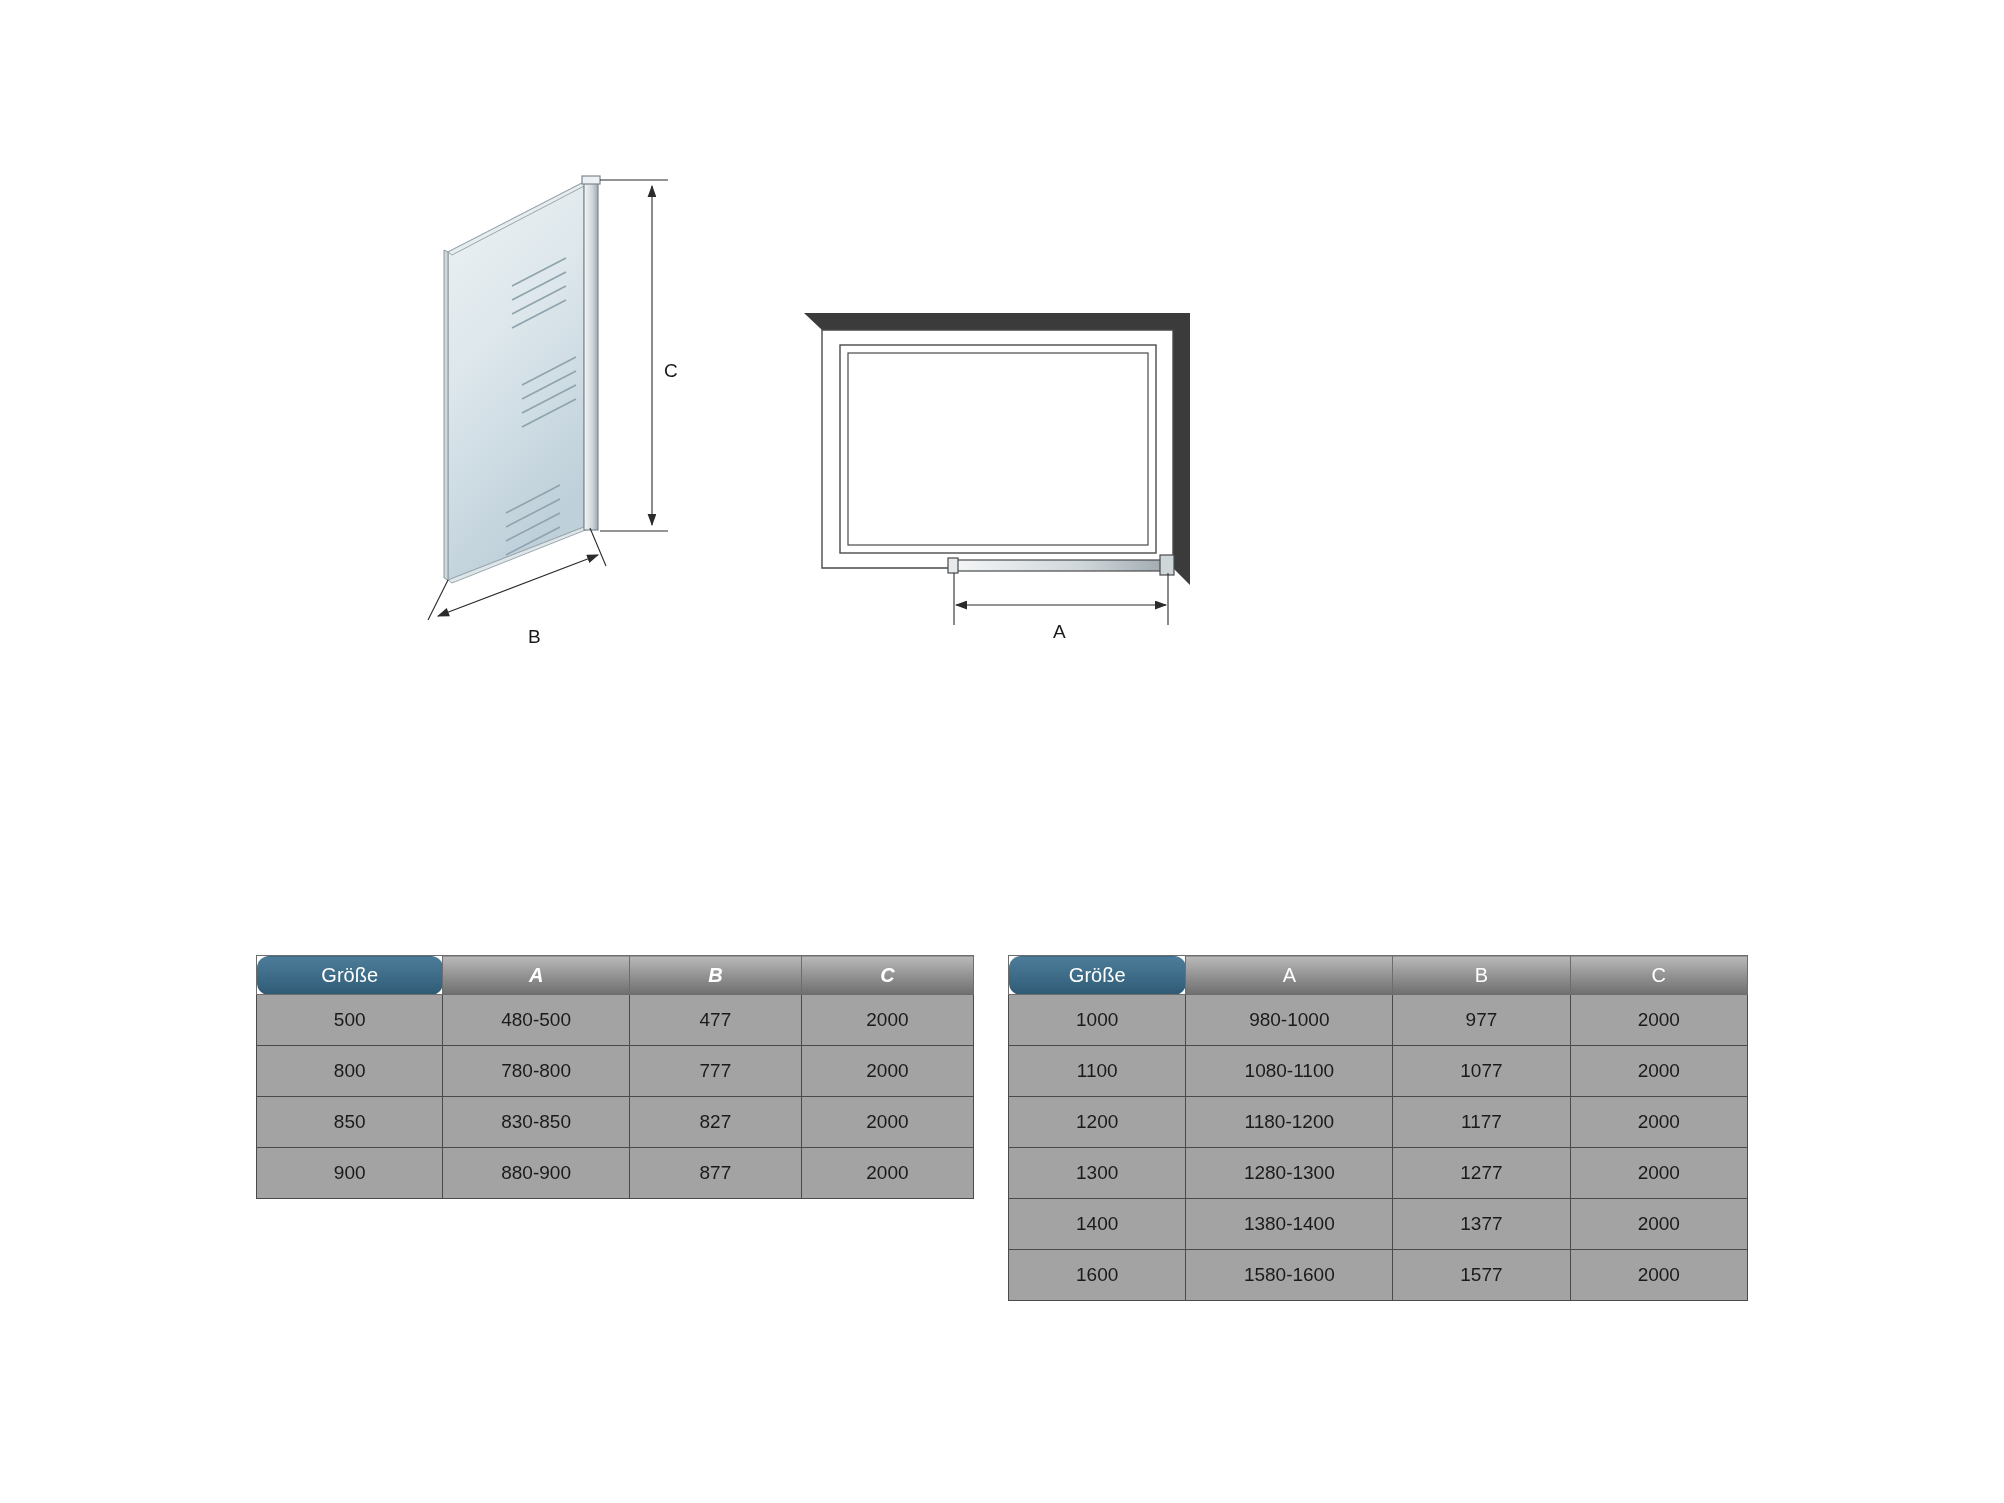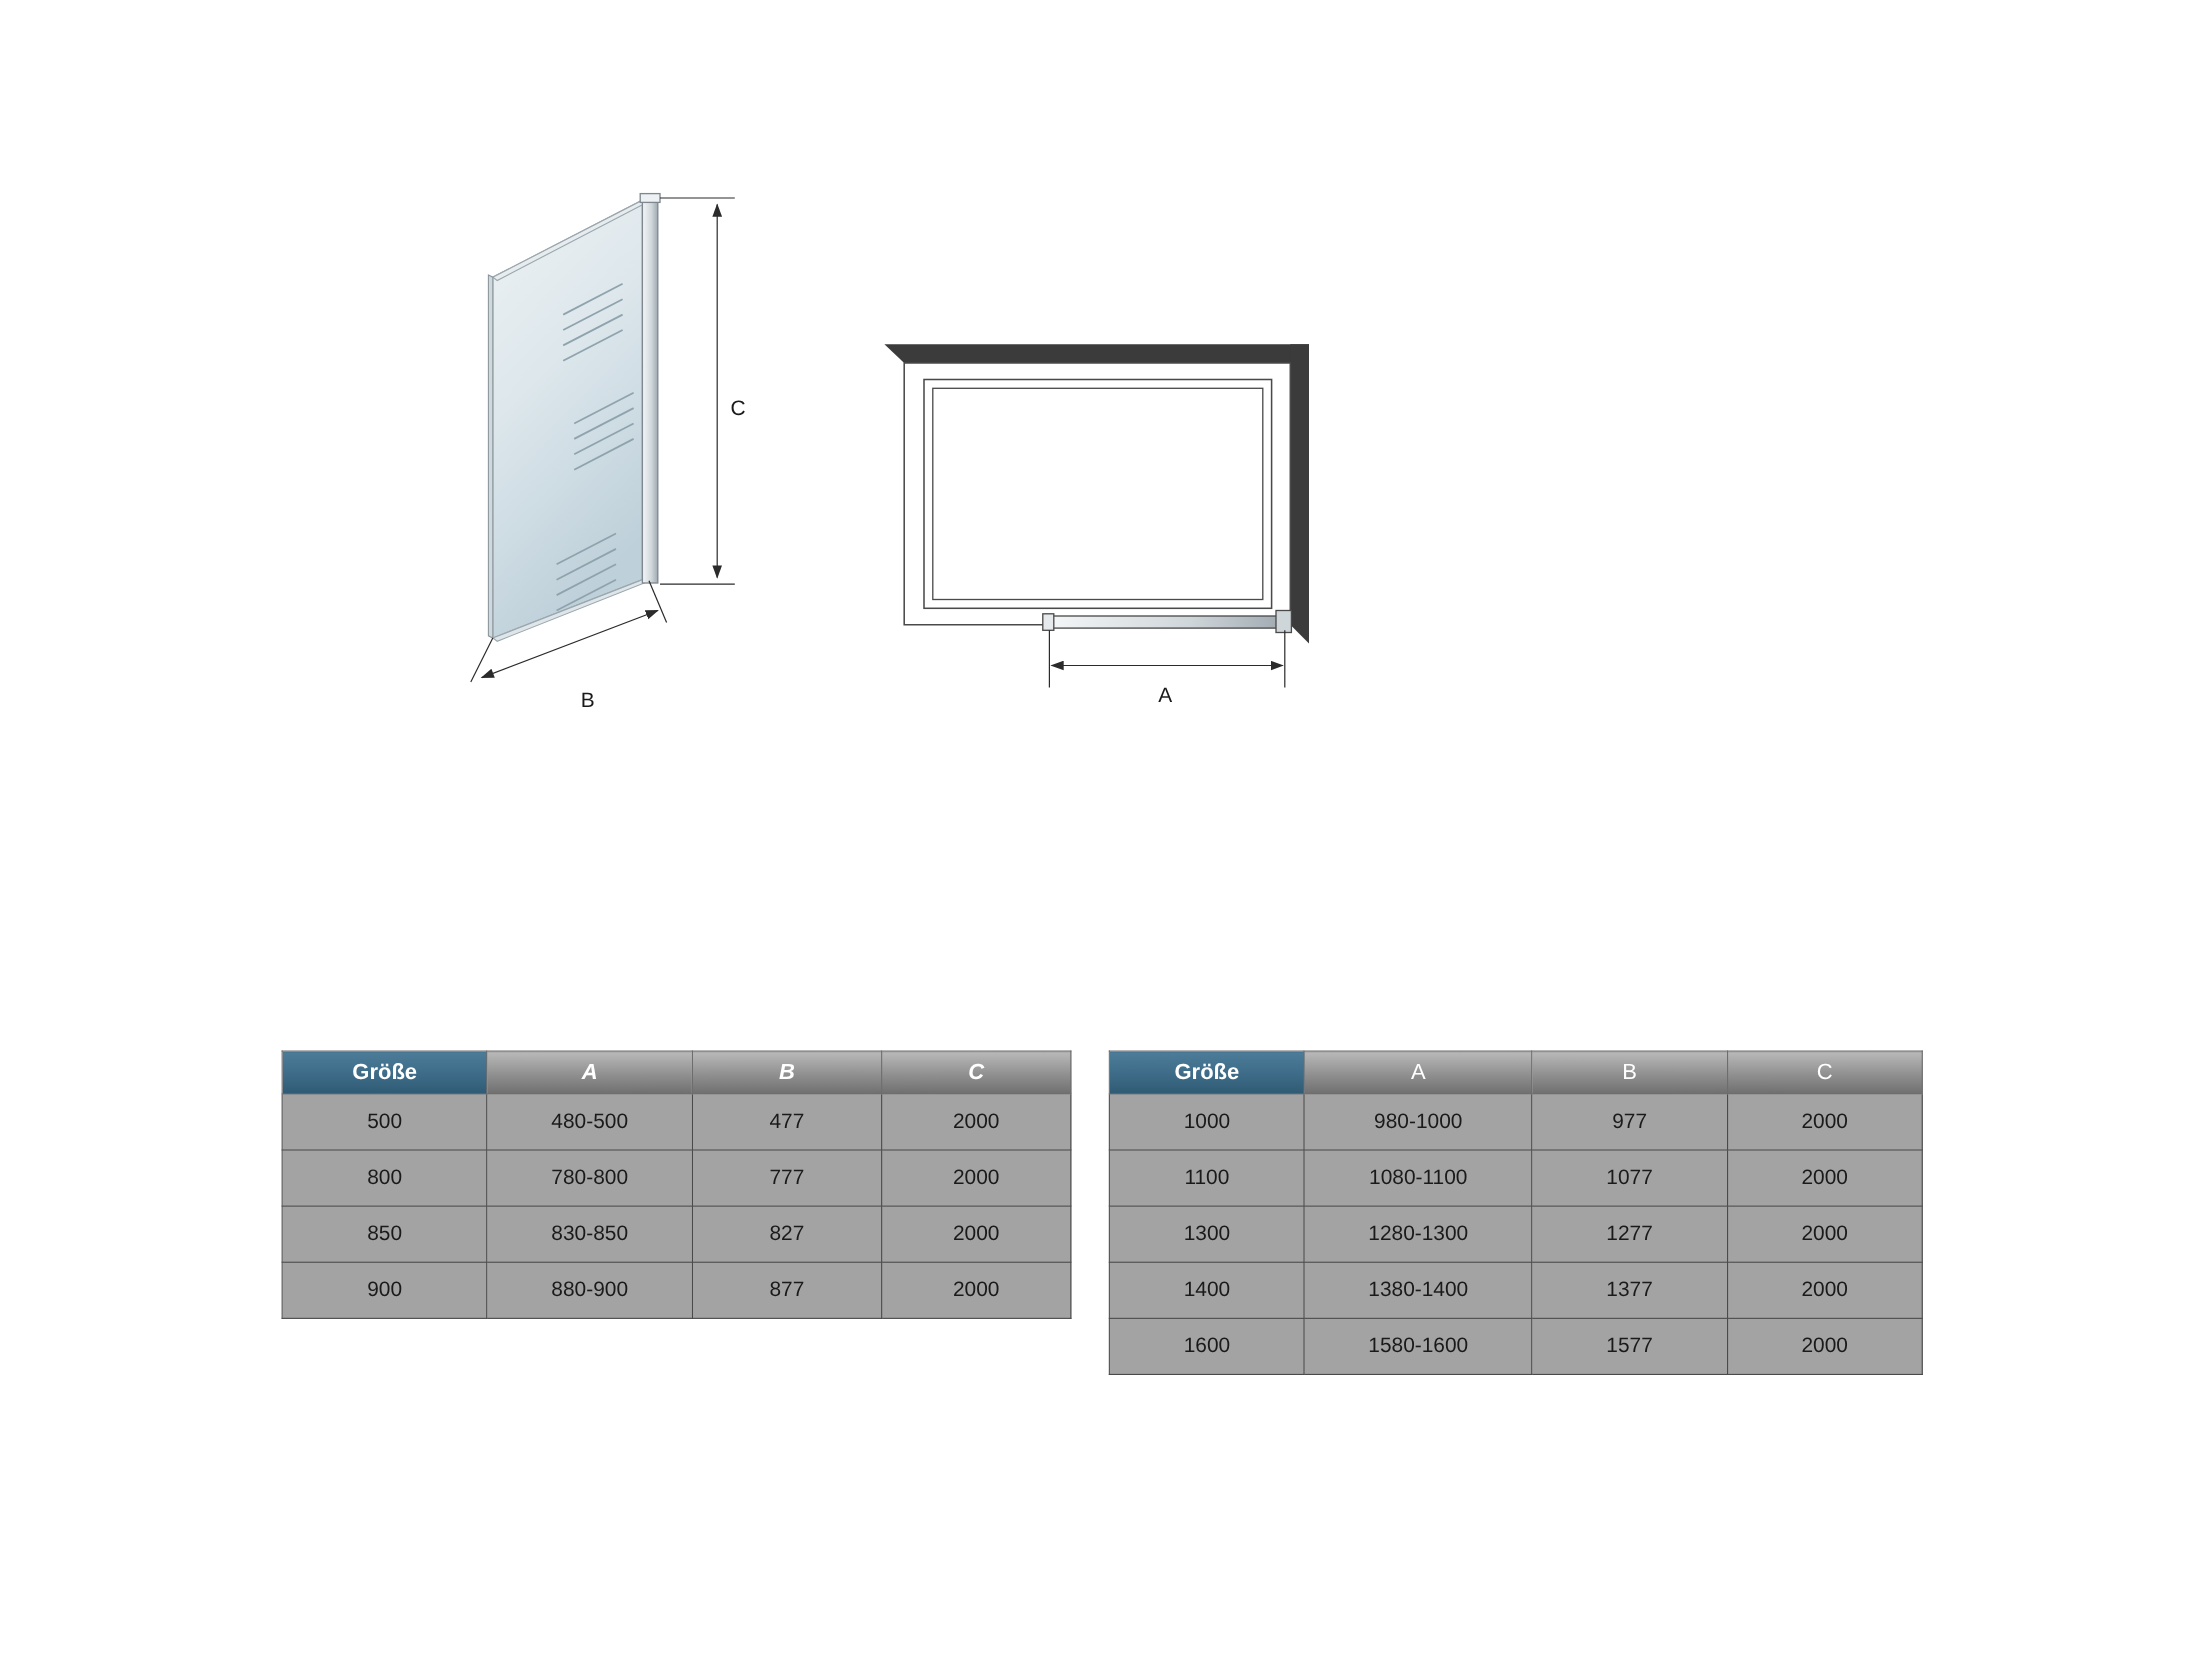--- a/index.html
+++ b/index.html
@@ -66,21 +66,22 @@
     white-space: nowrap;
   }
   table.dim thead th {
     height: 38px;
     color: #ffffff;
     font-size: 20px;
     border: 1px solid #6d6d6d;
   }
   table.dim thead th.hdr-size {
     background: linear-gradient(180deg,#4c7c99 0%, #3d6b87 55%, #2f5a74 100%);
-    font-weight: bold;
+    font-weight: normal;
+    border-radius: 12px;
   }
   table.dim thead th.hdr-dim {
     background: linear-gradient(180deg,#b9b9b9 0%, #8f8f8f 55%, #6f6f6f 100%);
     font-style: italic;
     font-weight: bold;
     color: #ffffff;
   }
   table.dim.right thead th.hdr-dim {
     font-style: normal;
     font-weight: normal;
@@ -261,20 +262,26 @@
             <td>977</td>
             <td>2000</td>
           </tr>
           <tr>
             <td>1100</td>
             <td>1080-1100</td>
             <td>1077</td>
             <td>2000</td>
           </tr>
           <tr>
+            <td>1200</td>
+            <td>1180-1200</td>
+            <td>1177</td>
+            <td>2000</td>
+          </tr>
+          <tr>
             <td>1300</td>
             <td>1280-1300</td>
             <td>1277</td>
             <td>2000</td>
           </tr>
           <tr>
             <td>1400</td>
             <td>1380-1400</td>
             <td>1377</td>
             <td>2000</td>

